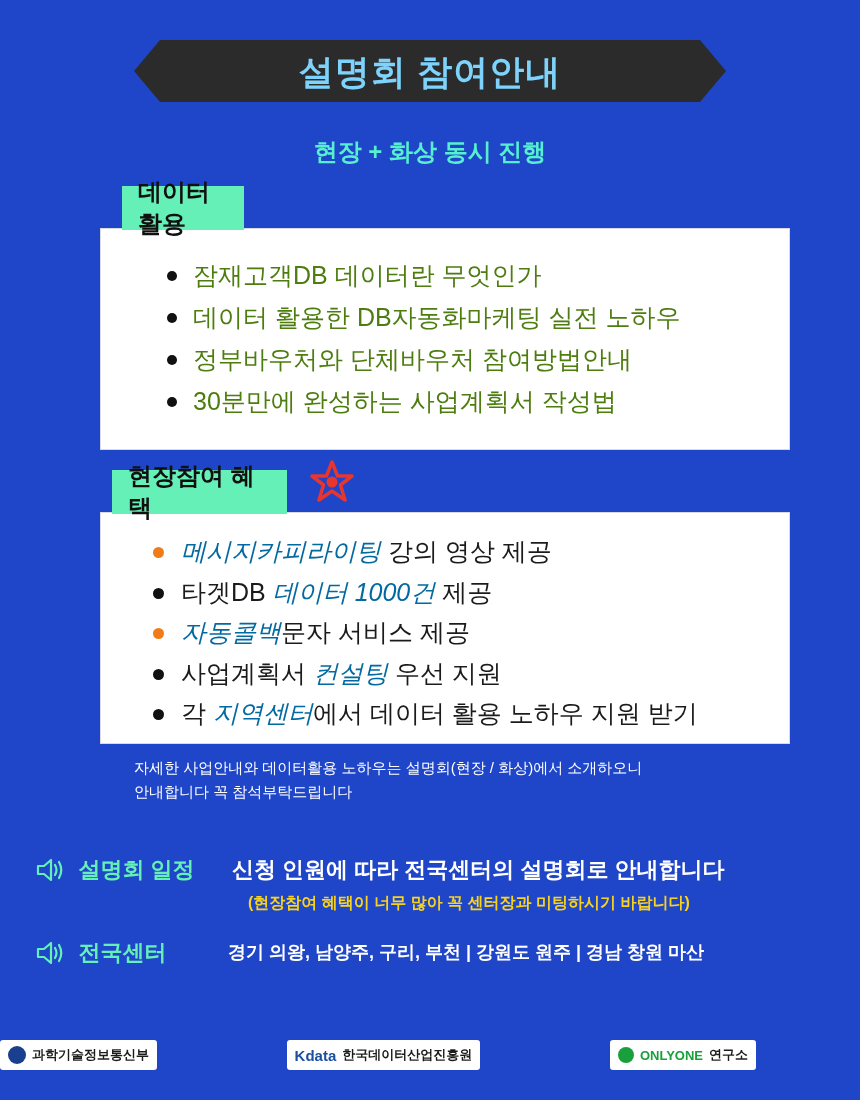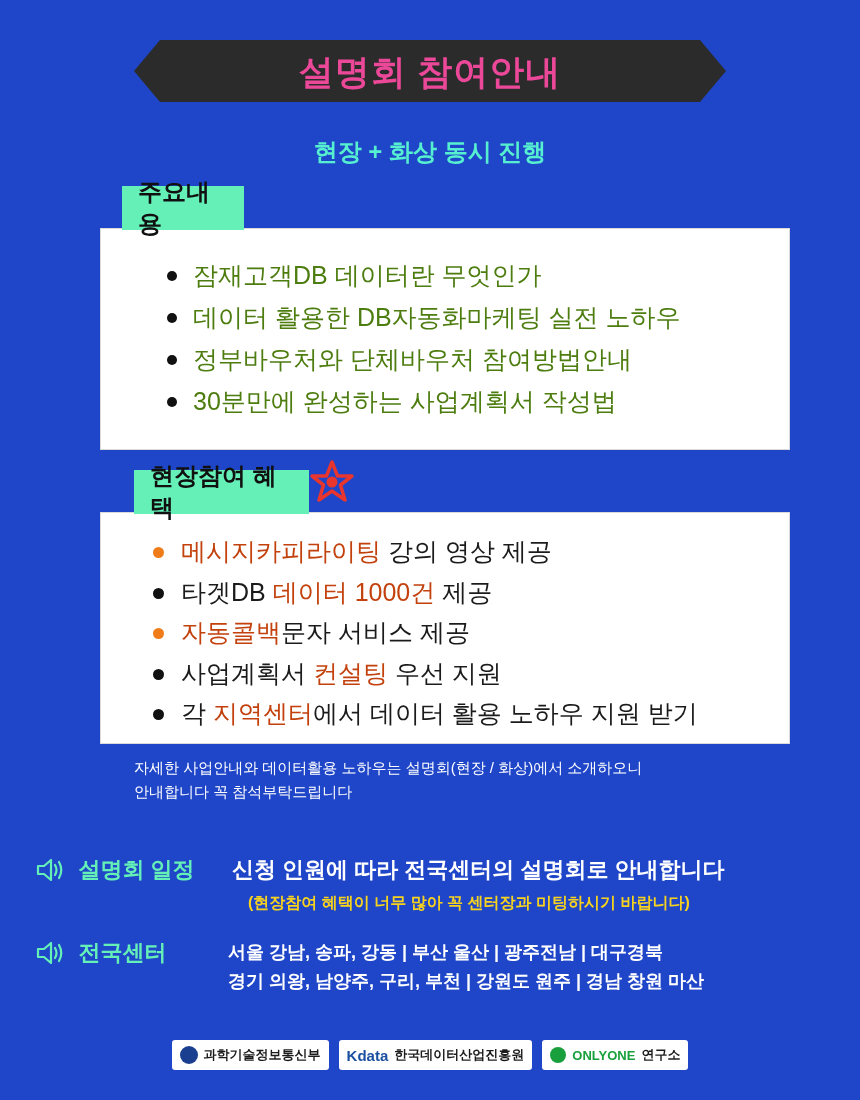--- a/index.html
+++ b/index.html
@@ -37,21 +37,21 @@
   }
   .banner::before {
     left: -26px;
     border-right: 26px solid #2b2b2b;
   }
   .banner::after {
     right: -26px;
     border-left: 26px solid #2b2b2b;
   }
   .banner-text {
-    color: #ec4899;
+    color: #7dd3fc;
     font-size: 35px;
     font-weight: bold;
     letter-spacing: 1px;
     line-height: 1;
   }
 
   
   .subtitle {
     position: absolute;
     top: 136px; left: 0; width: 860px;
@@ -94,41 +94,41 @@
   #card1 li::before {
     content: "";
     position: absolute;
     left: 0; top: 12px;
     width: 10px; height: 10px;
     border-radius: 50%;
     background: #111111;
   }
 
   
-  #tab2 { top: 470px; left: 134px; width: 175px; }
+  #tab2 { top: 470px; left: 112px; width: 175px; }
   #card2 { top: 512px; left: 100px; width: 690px; height: 232px; }
   #card2 ul { list-style: none; margin: 22px 0 0 52px; }
   #card2 li {
     position: relative;
     font-size: 25px;
     color: #1b1b1b;
     line-height: 1.3;
     margin-bottom: 8px;
     padding-left: 28px;
   }
   #card2 li::before {
     content: "";
     position: absolute;
     left: 0; top: 12px;
     width: 11px; height: 11px;
     border-radius: 50%;
     background: #111111;
   }
   #card2 li.orange-dot::before { background: #f07c19; }
-  .hl-orange { color: #c2410c; }
+  .hl-orange { color: #0369a1; font-style: italic; }
 
   
   .star {
     position: absolute;
     top: 458px; left: 308px;
     width: 48px; height: 48px;
     z-index: 4;
   }
 
   
@@ -176,22 +176,22 @@
     top: 938px; left: 228px;
     color: #ffffff;
     font-size: 18px;
     font-weight: bold;
     line-height: 1.6;
   }
 
   
   .logos {
     position: absolute;
-    top: 1040px; left: 0; width: 860px;
-    display: flex; justify-content: center; align-items: center;
+    top: 1040px; left: 0; width: 756px;
+    display: flex; justify-content: space-between; align-items: center;
     gap: 10px;
   }
   .logo {
     background: #ffffff;
     border-radius: 3px;
     height: 30px;
     display: flex; align-items: center;
     padding: 0 8px;
     gap: 6px;
     font-size: 13px;
@@ -220,21 +220,21 @@
 
   <div class="banner-wrap">
     <div class="banner">
       <span class="banner-text">설명회 참여안내</span>
     </div>
   </div>
 
   <div class="subtitle">현장 + 화상 동시 진행</div>
 
   <div class="tab" id="tab1">
-    <span>주요내용</span>
+    <span>데이터활용</span>
   </div>
   <div class="card" id="card1">
     <ul>
       <li>잠재고객DB 데이터란 무엇인가</li>
       <li>데이터 활용한 DB자동화마케팅 실전 노하우</li>
       <li>정부바우처와 단체바우처 참여방법안내</li>
       <li>30분만에 완성하는 사업계획서 작성법</li>
     </ul>
   </div>
 
@@ -285,21 +285,20 @@
 
   <div class="row" id="row-centers">
     <svg class="spk" viewBox="0 0 34 26">
       <polygon points="4,9 10,9 17,3 17,23 10,17 4,17" fill="none" stroke="#65f0b8" stroke-width="2.2" stroke-linejoin="round"></polygon>
       <path d="M21 8 Q24 13 21 18" fill="none" stroke="#65f0b8" stroke-width="2.2" stroke-linecap="round"></path>
       <path d="M25 5 Q29.5 13 25 21" fill="none" stroke="#65f0b8" stroke-width="2.2" stroke-linecap="round"></path>
     </svg>
     <span class="row-label">전국센터</span>
   </div>
   <div class="centers-lines">
-    <div>서울 강남, 송파, 강동 | 부산 울산 | 광주전남 | 대구경북</div>
     <div>경기 의왕, 남양주, 구리, 부천 | 강원도 원주 | 경남 창원 마산</div>
   </div>
 
   <div class="logos">
     <div class="logo">
       <span class="mark-gov"></span>
       <span>과학기술정보통신부</span>
     </div>
     <div class="logo">
       <span class="mark-k">Kdata</span>

